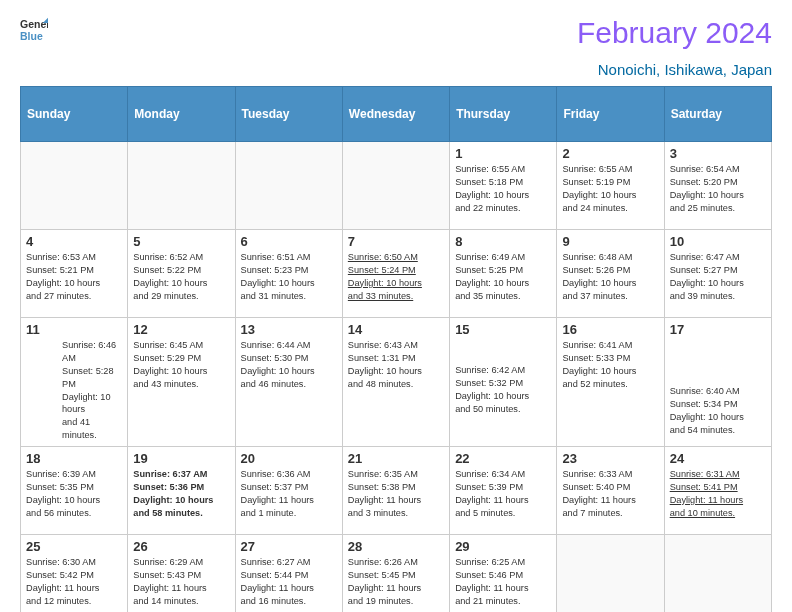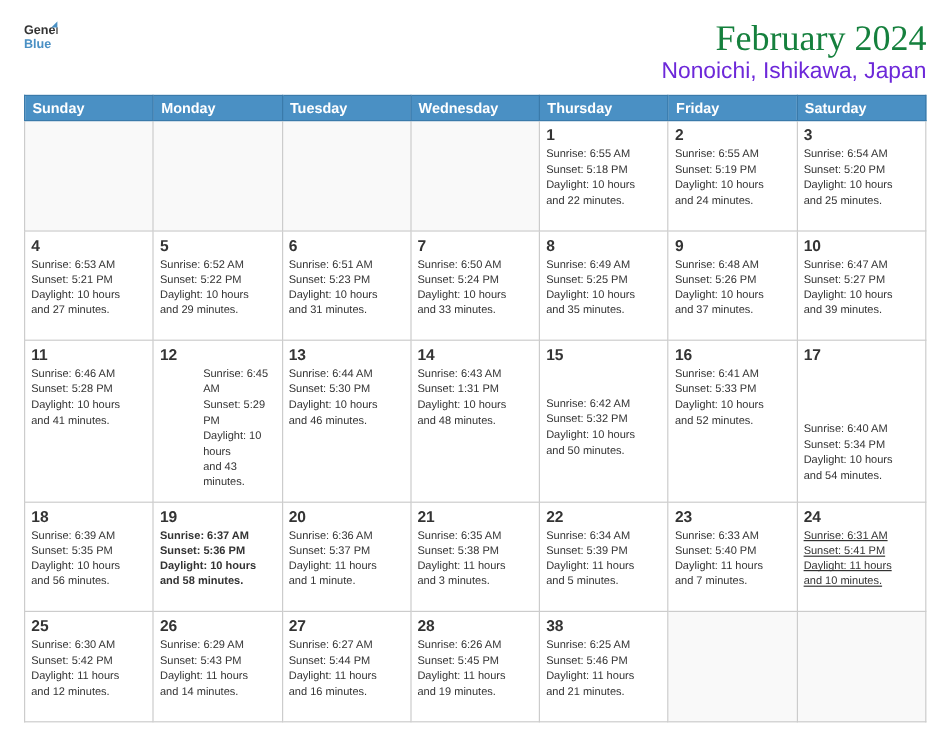--- a/index.html
+++ b/index.html
@@ -32,42 +32,42 @@
     .logo-icon {
       width: 28px;
       height: 28px;
     }
     .title-section {
       text-align: right;
     }
     .month-year {
       font-size: 30px;
       font-weight: 300;
-      color: #15803d;
+      color: #8b5cf6;
       line-height: 1.1;
-      font-family: Liberation Serif, serif;
     }
     .location {
-      font-size: 19px;
-      color: #6d28d9;
+      font-size: 15px;
+      color: #0369a1;
+      margin-top: 12px;
     }
     .calendar {
       flex: 1;
       border: 1px solid #ccc;
       border-collapse: collapse;
       width: 100%;
       table-layout: fixed;
     }
     .calendar th {
       background-color: #4a90c4;
       color: #fff;
       font-size: 12px;
       font-weight: bold;
       text-align: left;
-      padding: 3px 6px;
+      padding: 20px 6px;
       border: 1px solid #3a7aaa;
     }
     .calendar td {
       border: 1px solid #ccc;
       vertical-align: top;
       padding: 4px 5px;
       font-size: 9.5px;
       color: #333;
       background: #fff;
       height: 88px;
@@ -167,21 +167,21 @@
           </td>
           <td>
             <span class="day-number">6</span>
             <div class="day-info" style="white-space: pre-line;">Sunrise: 6:51 AM
 Sunset: 5:23 PM
 Daylight: 10 hours
 and 31 minutes.</div>
           </td>
           <td>
             <span class="day-number">7</span>
-            <div class="day-info" style="white-space: pre-line;">Sunrise: 6:50 AM
+            <div class="day-info" style="white-space: pre-line; text-decoration: underline;">Sunrise: 6:50 AM
 Sunset: 5:24 PM
 Daylight: 10 hours
 and 33 minutes.</div>
           </td>
           <td>
             <span class="day-number">8</span>
             <div class="day-info" style="white-space: pre-line;">Sunrise: 6:49 AM
 Sunset: 5:25 PM
 Daylight: 10 hours
 and 35 minutes.</div>
@@ -197,28 +197,28 @@
             <span class="day-number">10</span>
             <div class="day-info" style="white-space: pre-line;">Sunrise: 6:47 AM
 Sunset: 5:27 PM
 Daylight: 10 hours
 and 39 minutes.</div>
           </td>
         </tr>
         <tr>
           <td>
             <span class="day-number">11</span>
-            <div class="day-info" style="white-space: pre-line;">Sunrise: 6:46 AM
+            <div class="day-info" style="white-space: pre-line; margin-left: 36px;">Sunrise: 6:46 AM
 Sunset: 5:28 PM
 Daylight: 10 hours
 and 41 minutes.</div>
           </td>
           <td>
             <span class="day-number">12</span>
-            <div class="day-info" style="white-space: pre-line; margin-left: 36px;">Sunrise: 6:45 AM
+            <div class="day-info" style="white-space: pre-line;">Sunrise: 6:45 AM
 Sunset: 5:29 PM
 Daylight: 10 hours
 and 43 minutes.</div>
           </td>
           <td>
             <span class="day-number">13</span>
             <div class="day-info" style="white-space: pre-line;">Sunrise: 6:44 AM
 Sunset: 5:30 PM
 Daylight: 10 hours
 and 46 minutes.</div>
@@ -326,21 +326,21 @@
 and 16 minutes.</div>
           </td>
           <td>
             <span class="day-number">28</span>
             <div class="day-info" style="white-space: pre-line;">Sunrise: 6:26 AM
 Sunset: 5:45 PM
 Daylight: 11 hours
 and 19 minutes.</div>
           </td>
           <td>
-            <span class="day-number">38</span>
+            <span class="day-number">29</span>
             <div class="day-info" style="white-space: pre-line;">Sunrise: 6:25 AM
 Sunset: 5:46 PM
 Daylight: 11 hours
 and 21 minutes.</div>
           </td>
           <td class="empty"></td>
           <td class="empty"></td>
         </tr>
       </tbody>
   </table>

